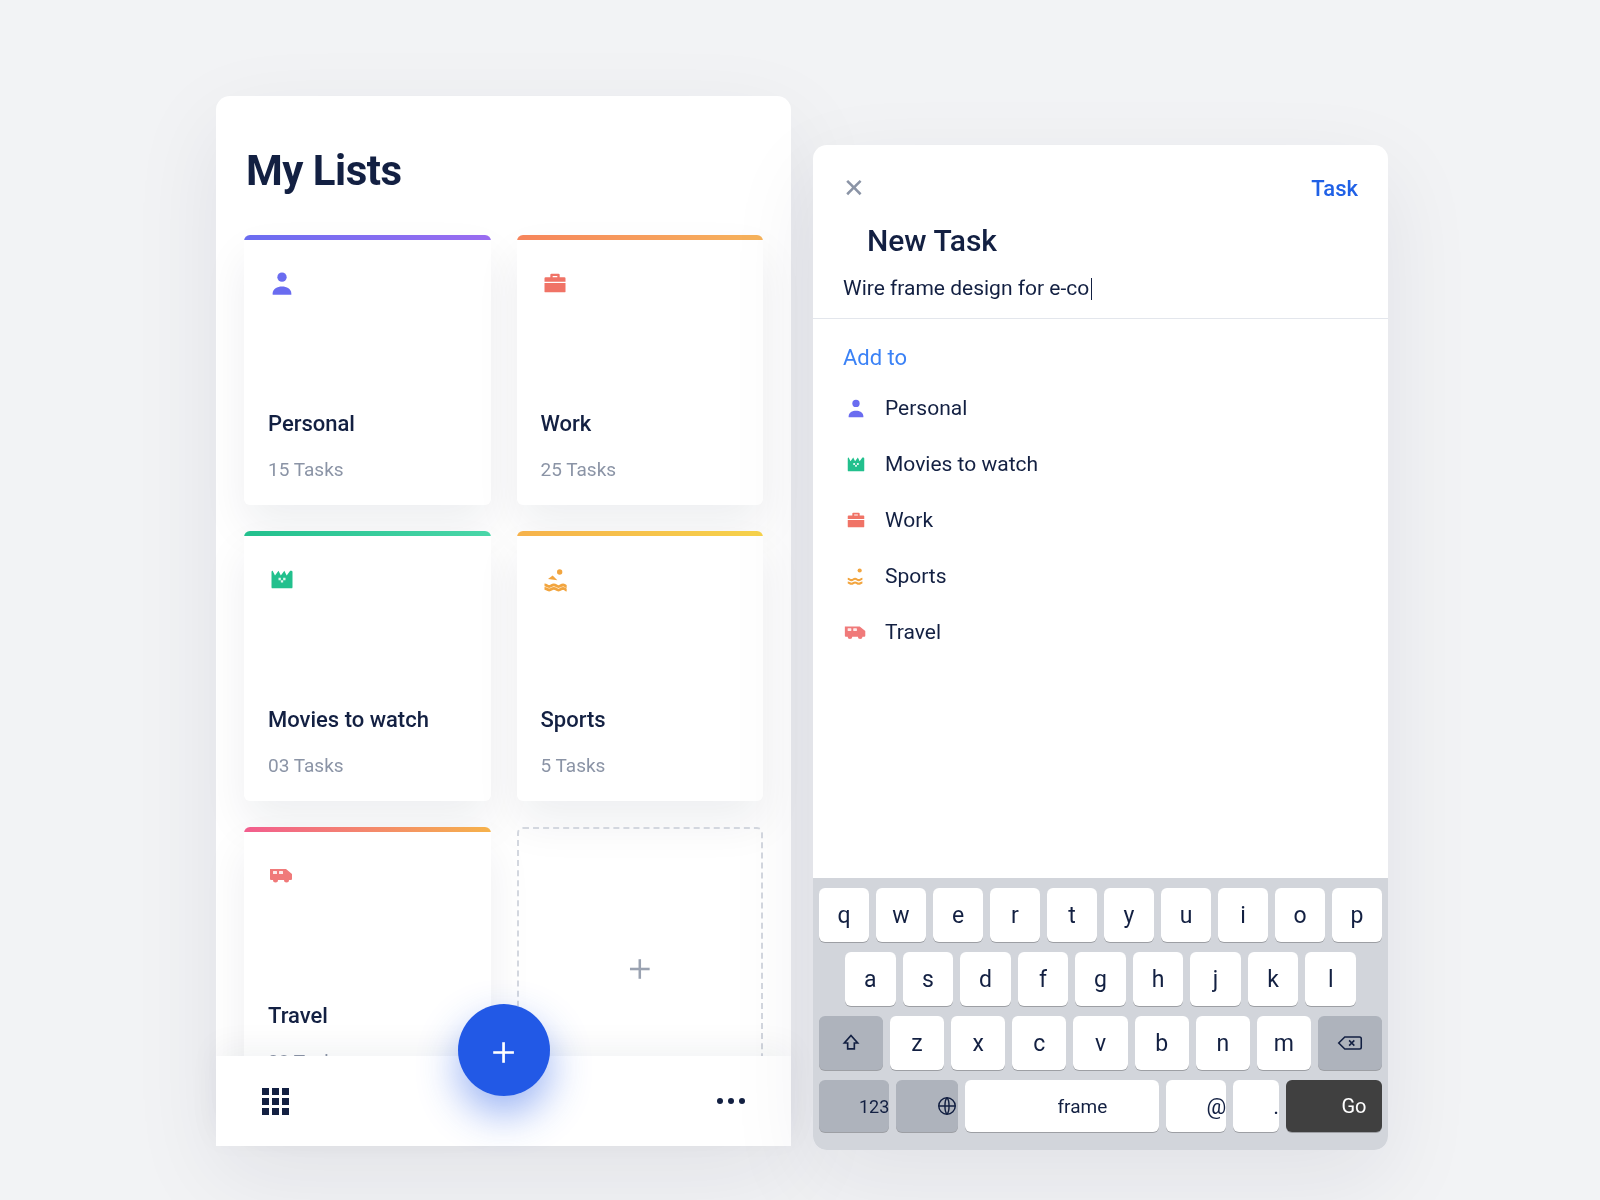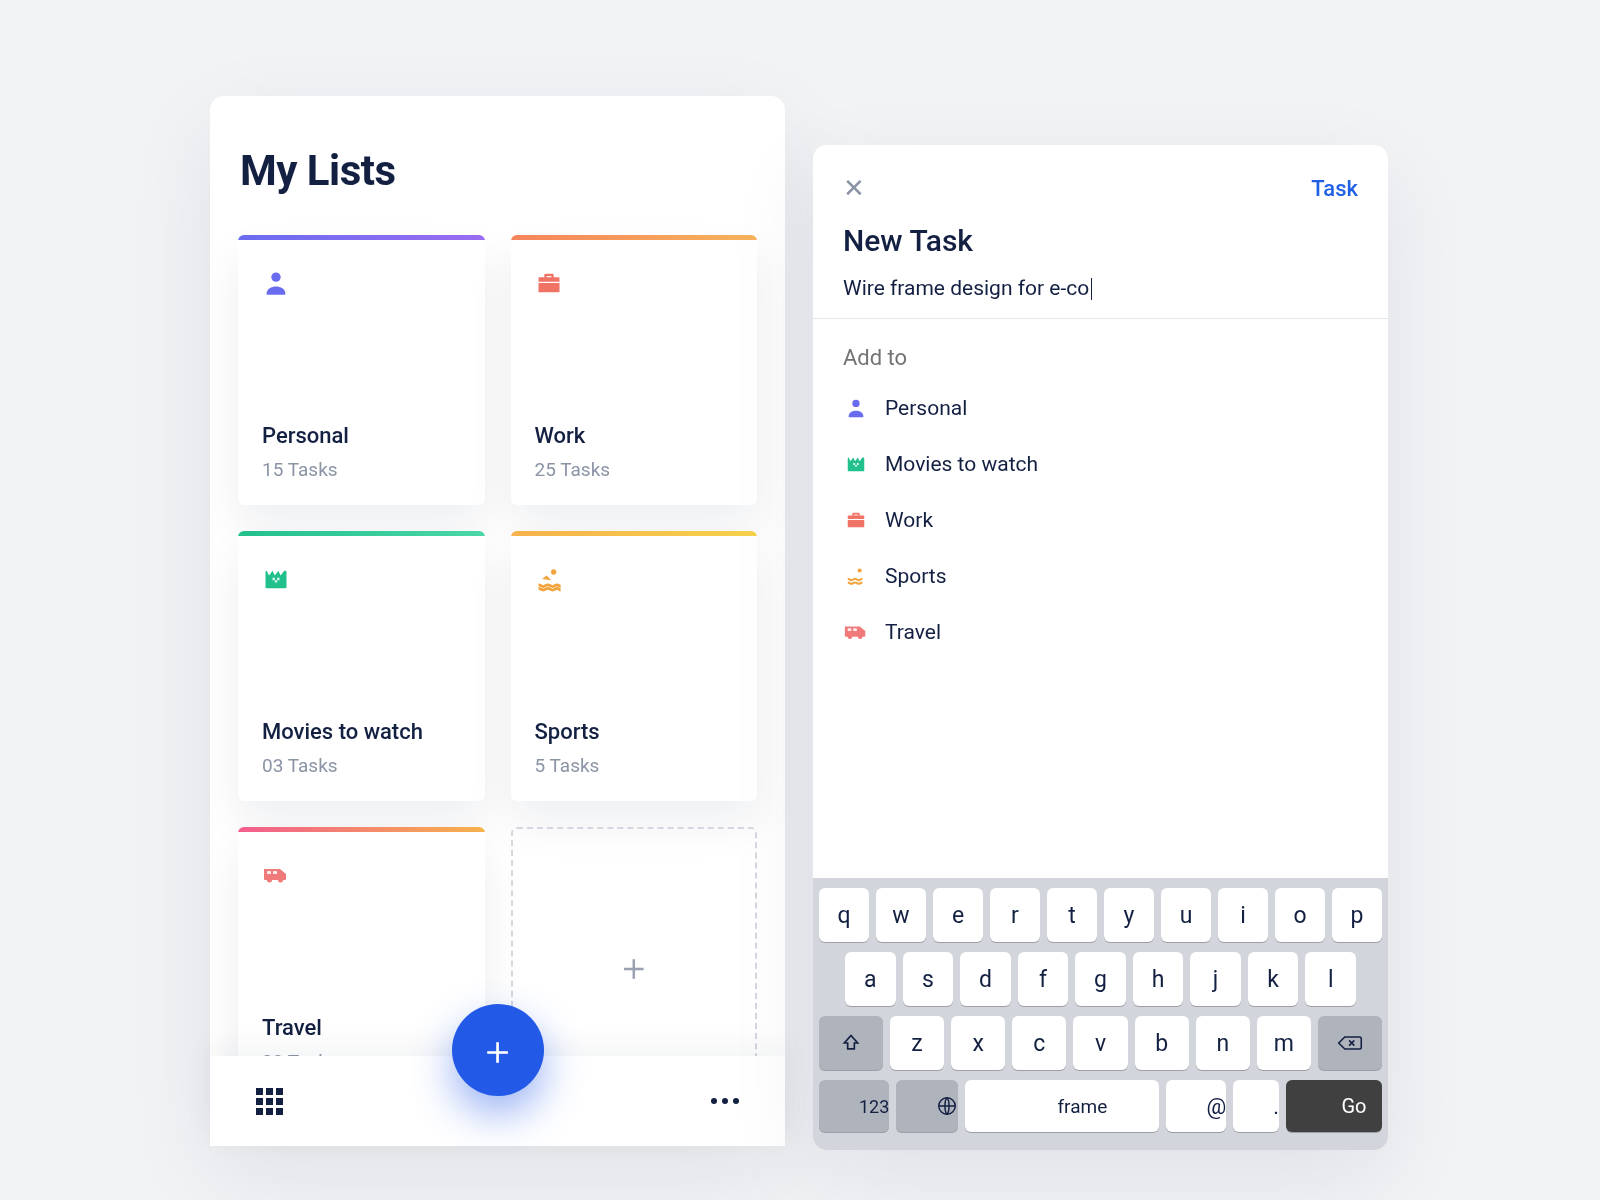--- a/index.html
+++ b/index.html
@@ -8,21 +8,21 @@
     height: 1200px;
     background: #f2f3f5;
     font-family: -apple-system, BlinkMacSystemFont, "Segoe UI", Roboto, sans-serif;
     position: relative;
     overflow: hidden;
   }
 
   
   .phone-left {
     position: absolute;
-    left: 210px;
+    left: 216px;
     top: 96px;
     width: 575px;
     height: 1050px;
     background: #ffffff;
     border-radius: 14px;
     box-shadow: 0 30px 90px rgba(20,30,60,0.08);
     padding: 36px 28px 0 28px;
   }
   .title {
     font-size: 42px;
@@ -51,21 +51,21 @@
   .card .bar {
     position: absolute; top:0; left:0; right:0; height:5px;
   }
   .bar-personal { background: linear-gradient(90deg,#6a6cf0,#9a6cf0); }
   .bar-work     { background: linear-gradient(90deg,#f6845b,#f6b35b); }
   .bar-movies   { background: linear-gradient(90deg,#22c08d,#4ad6a8); }
   .bar-sports   { background: linear-gradient(90deg,#f6b24b,#f6d24b); }
   .bar-travel   { background: linear-gradient(90deg,#f25d8e,#f6b24b); }
   .card-icon { width:28px; height:28px; }
   .card-label { margin-top:auto; font-size:22px; font-weight:500; color:#132042; }
-  .card-count { margin-top:10px; font-size:19px; color:#8b94a6; }
+  .card-count { margin-top:22px; font-size:19px; color:#8b94a6; }
   .card.add {
     box-shadow:none;
     border:2px dashed #d3d7df;
     background:transparent;
     align-items:center; justify-content:center;
   }
   .plus-thin { color:#9aa2b1; font-size:38px; font-weight:300; }
 
   
   .bottom-bar {
@@ -101,28 +101,28 @@
     border-radius:14px;
     box-shadow: 0 30px 90px rgba(20,30,60,0.08);
     overflow:hidden;
   }
   .nt-header {
     display:flex; justify-content:space-between; align-items:center;
     padding: 28px 30px 8px 30px;
   }
   .close-x { color:#8b94a6; font-size:26px; cursor:pointer; }
   .done { color:#2061e6; font-size:22px; font-weight:500; cursor:pointer; }
-  .nt-title { font-size:30px; color:#132042; font-weight:500; padding: 12px 30px 18px 30px; }
+  .nt-title { font-size:30px; color:#132042; font-weight:500; padding: 12px 30px 18px 30px; margin-left: 24px; }
   .nt-input {
     border:none; border-bottom:1px solid #e3e6ec;
     width:100%; padding: 0 30px 18px 30px;
     font-size:21px; color:#132042;
     outline:none;
   }
-  .addto-label { color:#737373; font-size:22px; padding:26px 30px 10px 30px; }
+  .addto-label { color:#3b82f6; font-size:22px; padding:26px 30px 10px 30px; }
   .opts { padding: 0 30px; }
   .opt {
     display:flex; align-items:center; gap:16px;
     padding:16px 0; cursor:pointer;
     font-size:21px; color:#132042;
   }
   .opt .ic { width:26px; height:22px; display:flex; align-items:center; justify-content:center;}
 
   
   .kb {

